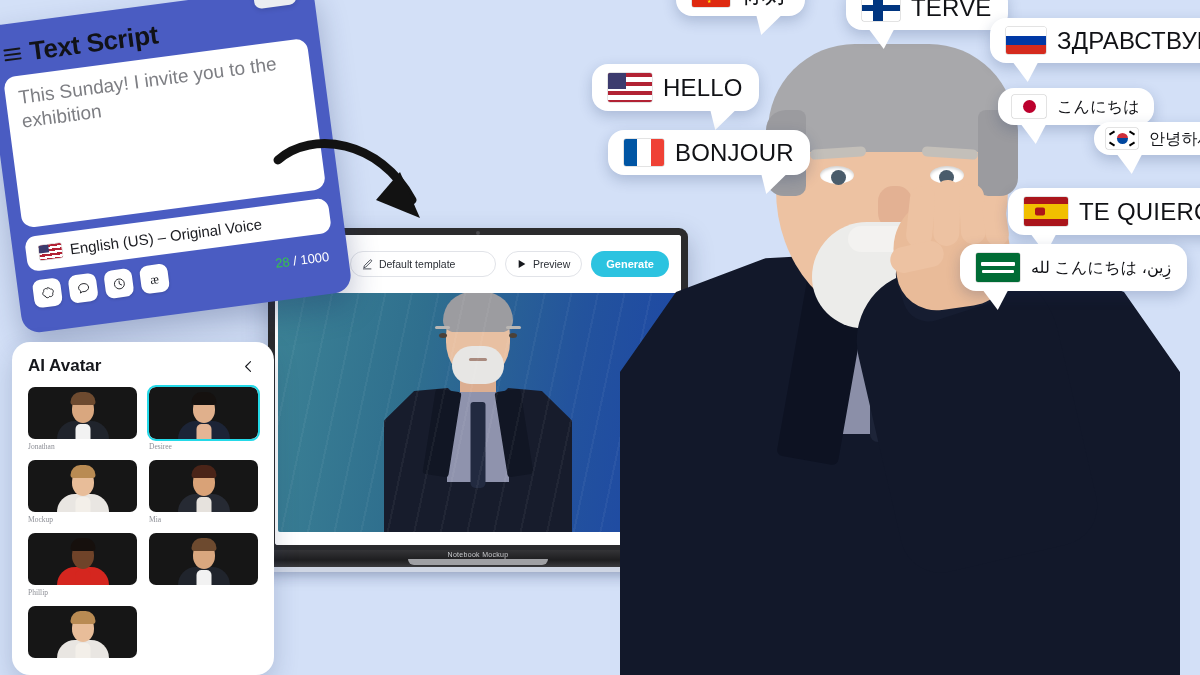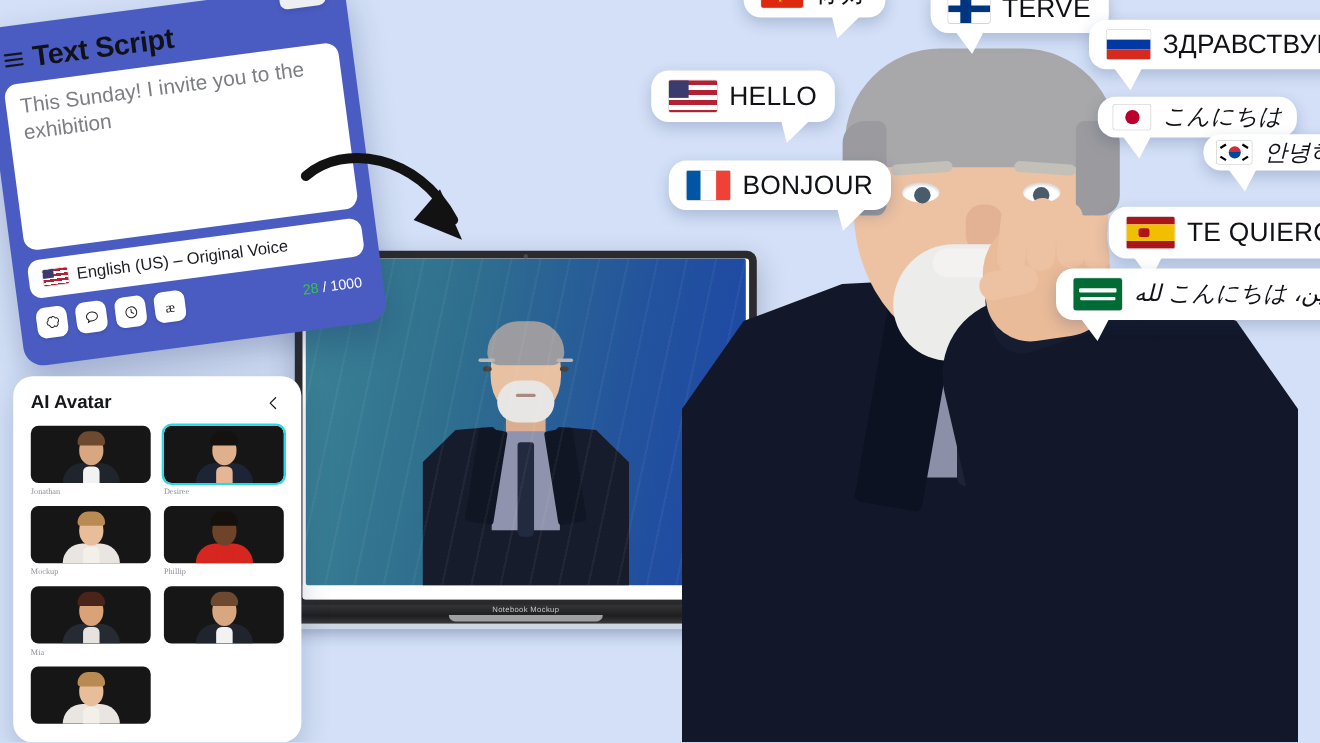--- a/index.html
+++ b/index.html
@@ -139,21 +139,21 @@
   .f-sa .swd{position:absolute;left:13%;right:13%;top:60%;height:8%;background:#fff;border-radius:1px;}
 
   
   .bubble{
     position:absolute;background:#fff;border-radius:16px;
     box-shadow:0 5px 14px rgba(25,45,95,.22);
     display:flex;align-items:center;gap:11px;
     padding:9px 16px;box-sizing:border-box;white-space:nowrap;
   }
   .bubble .btxt{font-size:24px;color:#111216;letter-spacing:.2px;line-height:1;}
-  .bubble .btxt.sm{font-size:21px;font-style:italic;}
+  .bubble .btxt.sm{font-size:16px;}
   .bubble:after{
     content:"";position:absolute;width:0;height:0;
     border-left:11px solid transparent;border-right:17px solid transparent;
     border-top:22px solid #fff;
   }
   .tail-bl:after{left:24px;bottom:-19px;transform:skewX(14deg);}
   .tail-br:after{right:24px;bottom:-19px;transform:skewX(-14deg);}
 
   
   #person{position:absolute;left:598px;top:0px;width:602px;height:675px;}
@@ -221,20 +221,38 @@
 </head>
 <body>
 
 <div id="stage">
 
   <div id="laptop">
     <div class="lap-lid">
       <div class="lap-cam"></div>
       <div class="lap-screen">
 
+        <div class="app-toolbar">
+          <div class="tb-chip wide">
+            <svg class="pencil-ic" width="11" height="11" viewBox="0 0 16 16">
+              <path d="M11.6 1.6a1.4 1.4 0 0 1 2 2L5.4 11.8 2.6 12.6l.8-2.8 8.2-8.2z" fill="none" stroke="#3a3f48" stroke-width="1.3"></path>
+              <path d="M2 14.4h11" stroke="#3a3f48" stroke-width="1.3" stroke-linecap="round"></path>
+            </svg>
+            <span>Default template</span>
+          </div>
+          <div class="tb-chip">
+            <svg class="play-ic" width="10" height="10" viewBox="0 0 12 12">
+              <path d="M2 1.2 10 6 2 10.8z" fill="#16181d"></path>
+            </svg>
+            <span>Preview</span>
+          </div>
+          <div class="tb-generate">
+            <span>Generate</span>
+          </div>
+        </div>
 
         <div class="video-stage">
           <div class="pres">
             <div class="p-jacket"></div>
             <div class="p-neck"></div>
             <div class="p-shirt"></div>
             <div class="p-tie"></div>
             <div class="p-lapelL"></div>
             <div class="p-lapelR"></div>
             <div class="p-head"></div>
@@ -334,21 +352,21 @@
     <span class="flag f-kr" style="width:32px;height:21px;">
       <span class="tg" style="width:11px;height:11px;"></span>
       <span class="bar" style="left:3px;top:4px;width:6px;height:2px;transform:rotate(-32deg);"></span>
       <span class="bar" style="right:3px;top:4px;width:6px;height:2px;transform:rotate(32deg);"></span>
       <span class="bar" style="left:3px;bottom:4px;width:6px;height:2px;transform:rotate(32deg);"></span>
       <span class="bar" style="right:3px;bottom:4px;width:6px;height:2px;transform:rotate(-32deg);"></span>
     </span>
     <span class="btxt sm">안녕하세요</span>
   </div>
 
-  <div class="bubble tail-br" style="left:608px;top:146px;">
+  <div class="bubble tail-br" style="left:608px;top:130px;">
     <span class="flag f-fr" style="width:40px;height:27px;">
       <i style="background:#0055a4"></i>
         <i style="background:#fff"></i>
         <i style="background:#ef4135"></i>
     </span>
     <span class="btxt">BONJOUR</span>
   </div>
 
   <div class="bubble tail-bl" style="left:1008px;top:188px;">
     <span class="flag f-es" style="width:44px;height:29px;">
@@ -460,35 +478,35 @@
           <div class="av-thumb">
             <span class="af-body" style="background:#e9e6e2"></span>
             <span class="af-shirt" style="background:#f3efe9"></span>
             <span class="af-head" style="background:#e8bd99"></span>
             <span class="af-hair" style="background:#b98b53"></span>
           </div>
           <div class="av-name">Mockup</div>
         </div>
         <div class="av-cell">
           <div class="av-thumb">
+            <span class="af-body" style="background:#262a33"></span>
+            <span class="af-shirt" style="background:#e6e2dd"></span>
+            <span class="af-head" style="background:#d9a277"></span>
+            <span class="af-hair" style="background:#4a2418"></span>
+          </div>
+          <div class="av-name">Mia</div>
+        </div>
+        <div class="av-cell">
+          <div class="av-thumb">
             <span class="af-body" style="background:#d5261f"></span>
             <span class="af-shirt" style="background:#d5261f"></span>
             <span class="af-head" style="background:#6f4329"></span>
             <span class="af-hair" style="background:#16100d"></span>
           </div>
           <div class="av-name">Phillip</div>
-        </div>
-        <div class="av-cell">
-          <div class="av-thumb">
-            <span class="af-body" style="background:#262a33"></span>
-            <span class="af-shirt" style="background:#e6e2dd"></span>
-            <span class="af-head" style="background:#d9a277"></span>
-            <span class="af-hair" style="background:#4a2418"></span>
-          </div>
-          <div class="av-name">Mia</div>
         </div>
         <div class="av-cell">
           <div class="av-thumb">
             <span class="af-body" style="background:#20242c"></span>
             <span class="af-shirt" style="background:#f2f2f2"></span>
             <span class="af-head" style="background:#d9a77f"></span>
             <span class="af-hair" style="background:#6d4a2f"></span>
           </div>
         </div>
         <div class="av-cell">

